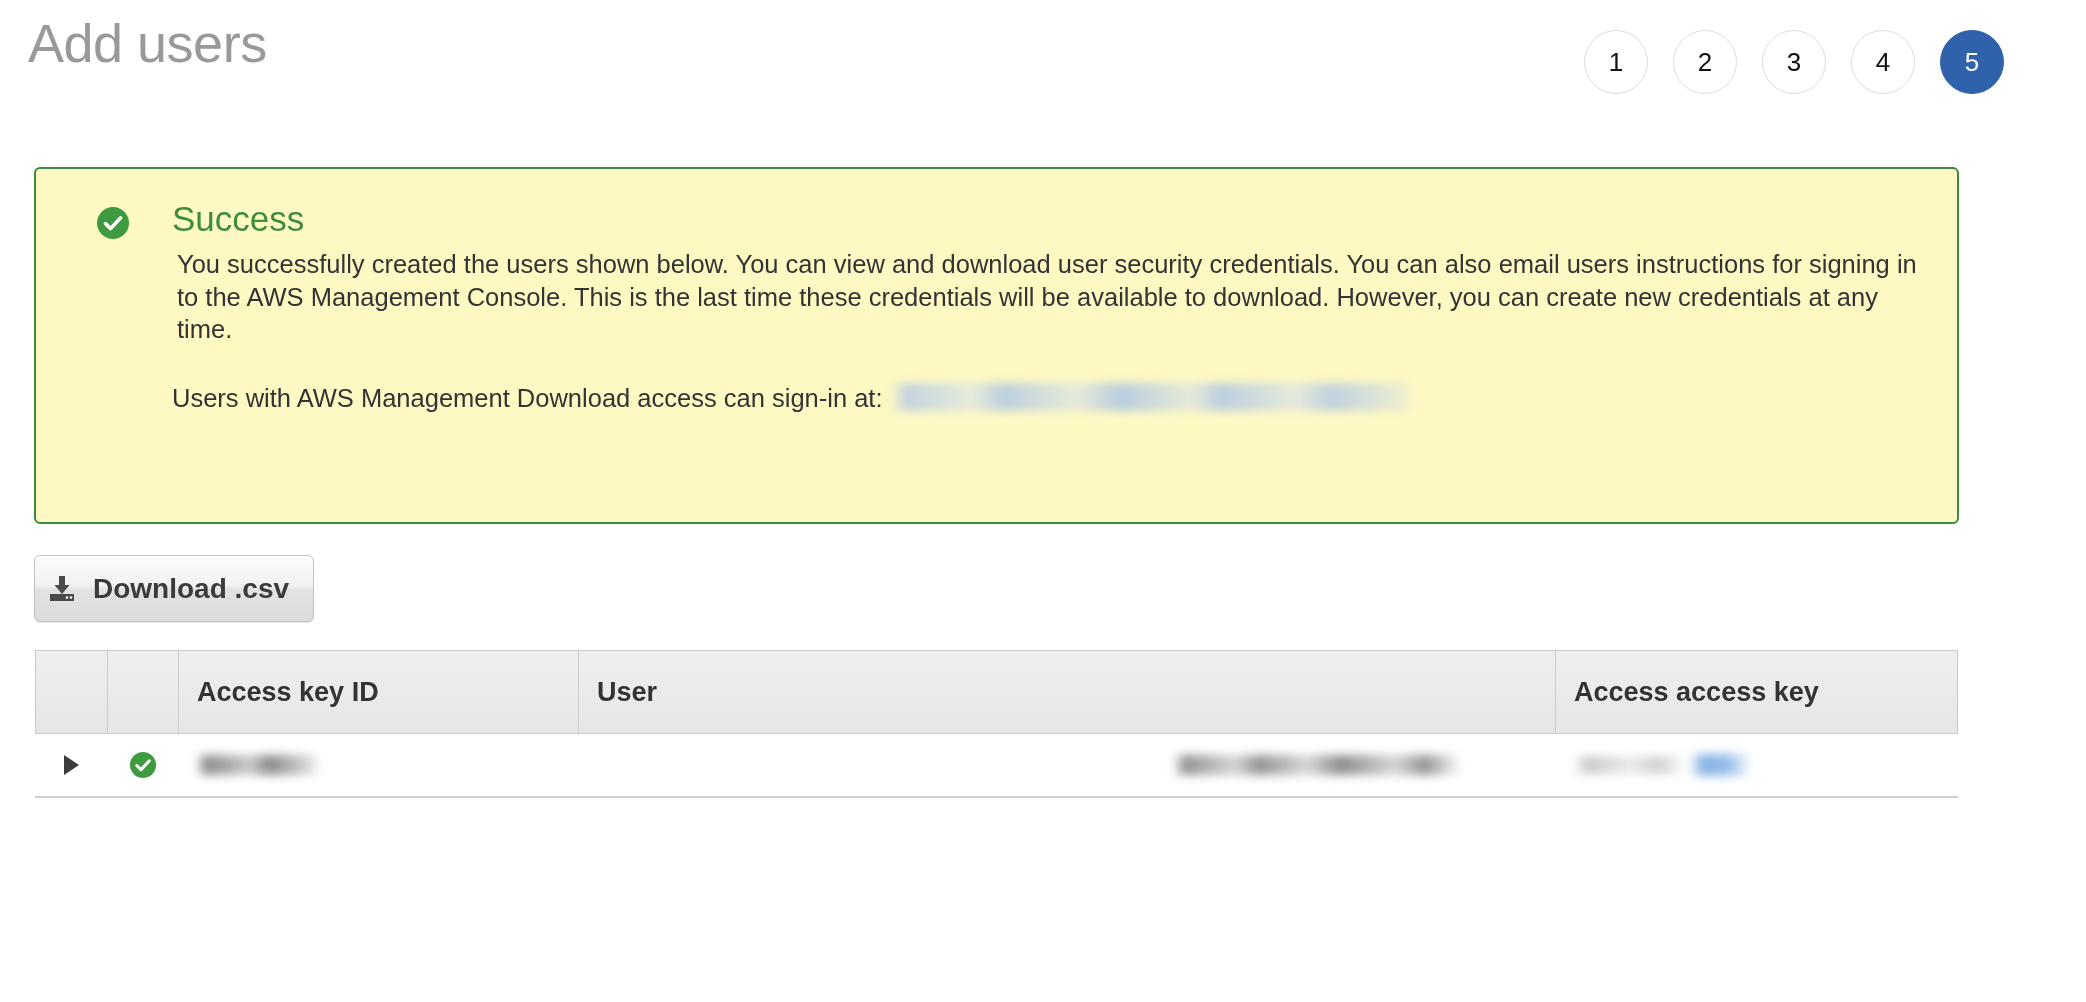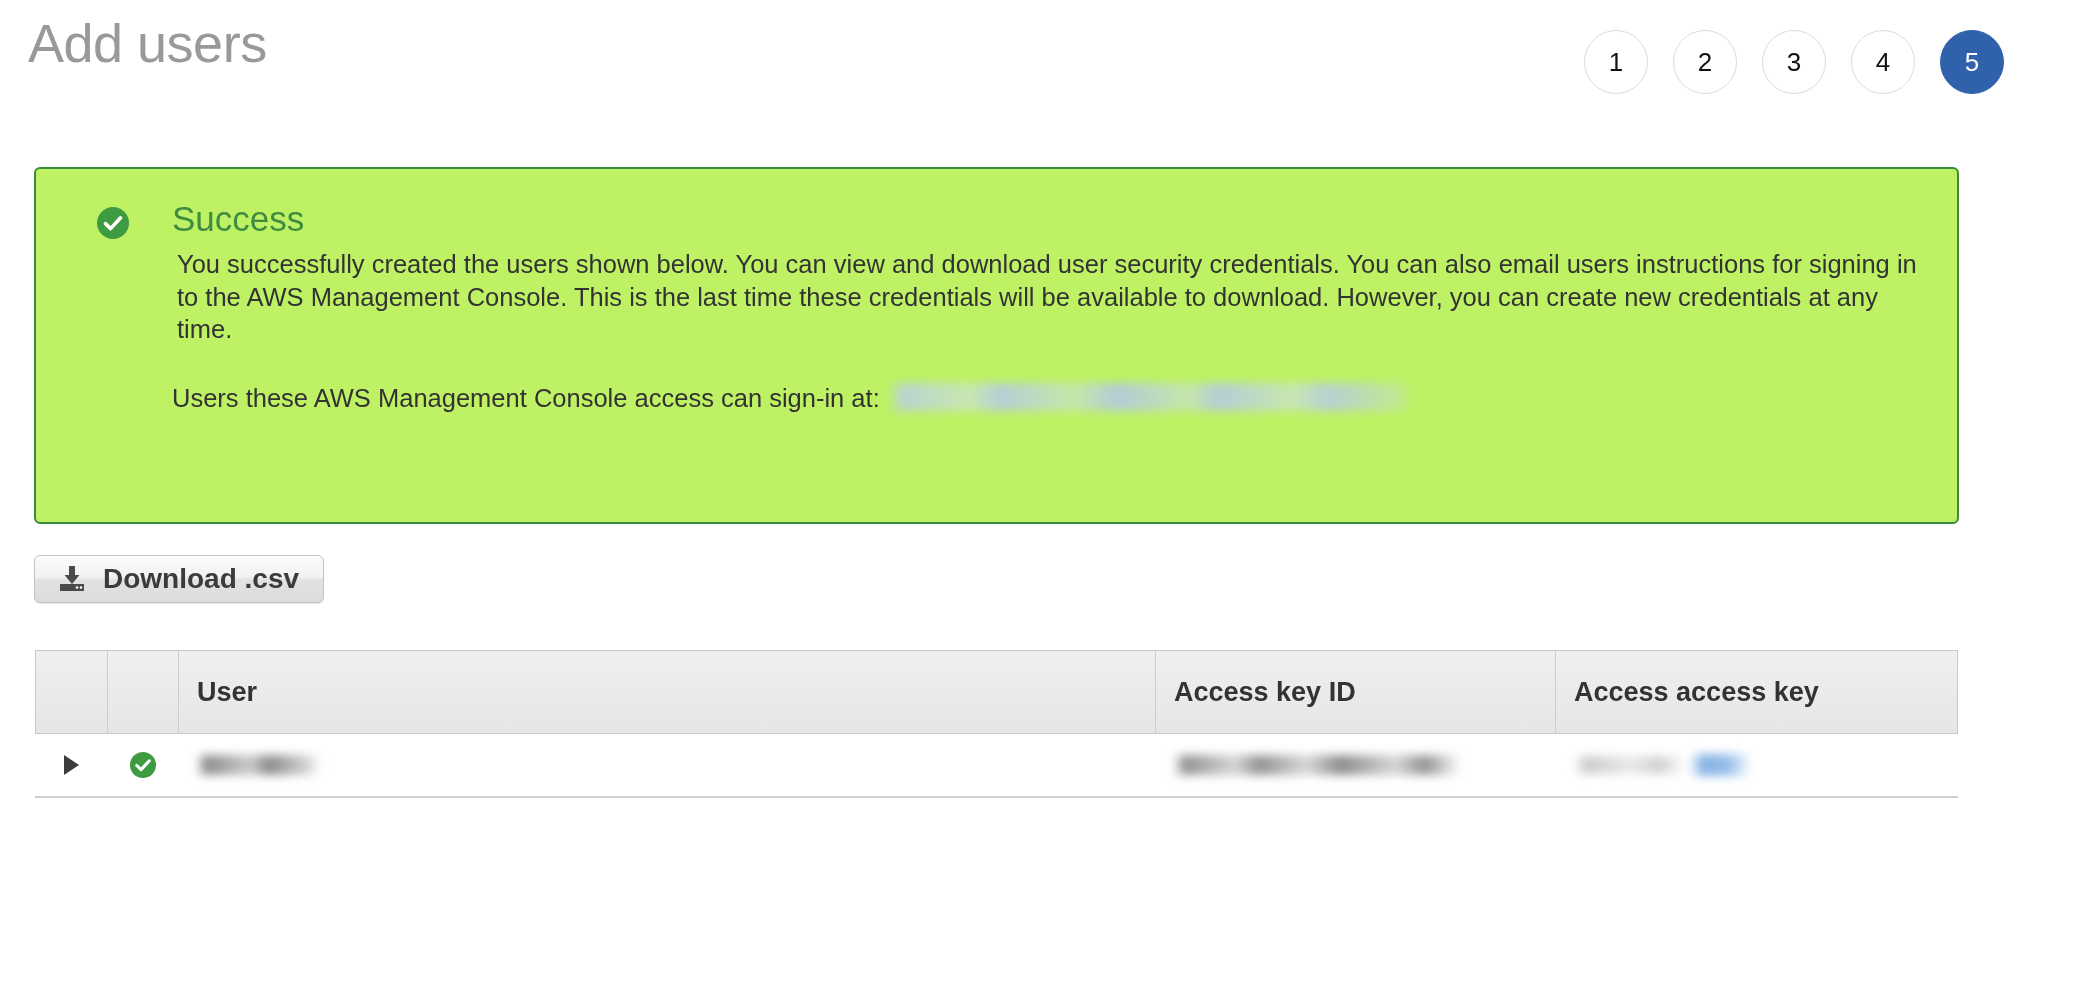--- a/index.html
+++ b/index.html
@@ -65,21 +65,21 @@
   
   .alert-success {
     position: absolute;
     left: 34px;
     top: 167px;
     width: 1925px;
     height: 357px;
     box-sizing: border-box;
     border: 2px solid #3a8b3a;
     border-radius: 6px;
-    background: #bef264;
+    background: #fef9c3;
   }
   .alert-inner {
     position: absolute;
     left: 60px;
     top: 32px;
     right: 30px;
   }
   .alert-check {
     position: absolute;
     left: 0px;
@@ -132,22 +132,22 @@
     filter: blur(5px);
     border-radius: 3px;
     transform: translateY(4px);
   }
 
   
   .download-btn {
     position: absolute;
     left: 34px;
     top: 555px;
-    height: 48px;
-    padding: 0 24px 0 22px;
+    height: 67px;
+    padding: 0 24px 0 12px;
     display: flex;
     align-items: center;
     gap: 16px;
     background: linear-gradient(180deg, #fbfbfb 0%, #f2f2f2 45%, #e2e2e2 52%, #dcdcdc 100%);
     border: 1px solid #c2c2c2;
     border-radius: 6px;
     box-shadow: 0 1px 1px rgba(0,0,0,0.10), inset 0 1px 0 rgba(255,255,255,0.85);
     box-sizing: border-box;
     cursor: pointer;
   }
@@ -292,21 +292,21 @@
     <span class="alert-check">
       <svg width="34" height="34" viewBox="0 0 34 34" xmlns="http://www.w3.org/2000/svg">
         <circle cx="17" cy="17" r="16" fill="#3f9b3f"></circle>
         <path d="M9.5 17.6 L14.6 22.6 L24.6 11.8" fill="none" stroke="#ffffff" stroke-width="3.6" stroke-linecap="round" stroke-linejoin="round"></path>
       </svg>
     </span>
     <div class="alert-body">
       <div class="alert-heading">Success</div>
       <p class="alert-text">You successfully created the users shown below. You can view and download user security credentials. You can also email users instructions for signing in to the AWS Management Console. This is the last time these credentials will be available to download. However, you can create new credentials at any time.</p>
       <p class="alert-signin">
-        <span>Users these AWS Management Console access can sign-in at:</span>
+        <span>Users with AWS Management Download access can sign-in at:</span>
         <span class="blurred-link"></span>
       </p>
     </div>
   </div>
 </div>
 
 <div class="download-btn">
   <span class="download-icon">
     <svg class="download-icon" viewBox="0 0 30 30" xmlns="http://www.w3.org/2000/svg">
       <rect x="12" y="2" width="6" height="10" fill="#4a4a4a"></rect>
@@ -317,22 +317,22 @@
     </svg>
   </span>
   <span class="download-btn-label">Download .csv</span>
 </div>
 
 <div class="cred-table">
 
   <div class="cred-head">
     <div class="cell col-expand"></div>
     <div class="cell col-status"></div>
+    <div class="cell col-akid">Access key ID</div>
     <div class="cell col-user">User</div>
-    <div class="cell col-akid">Access key ID</div>
     <div class="cell col-secret">Access access key</div>
   </div>
 
   <div class="cred-row">
     <div class="cell col-expand">
       <span class="expander-triangle"></span>
     </div>
     <div class="cell col-status">
       <span class="row-check">
         <svg width="28" height="28" viewBox="0 0 28 28" xmlns="http://www.w3.org/2000/svg">

